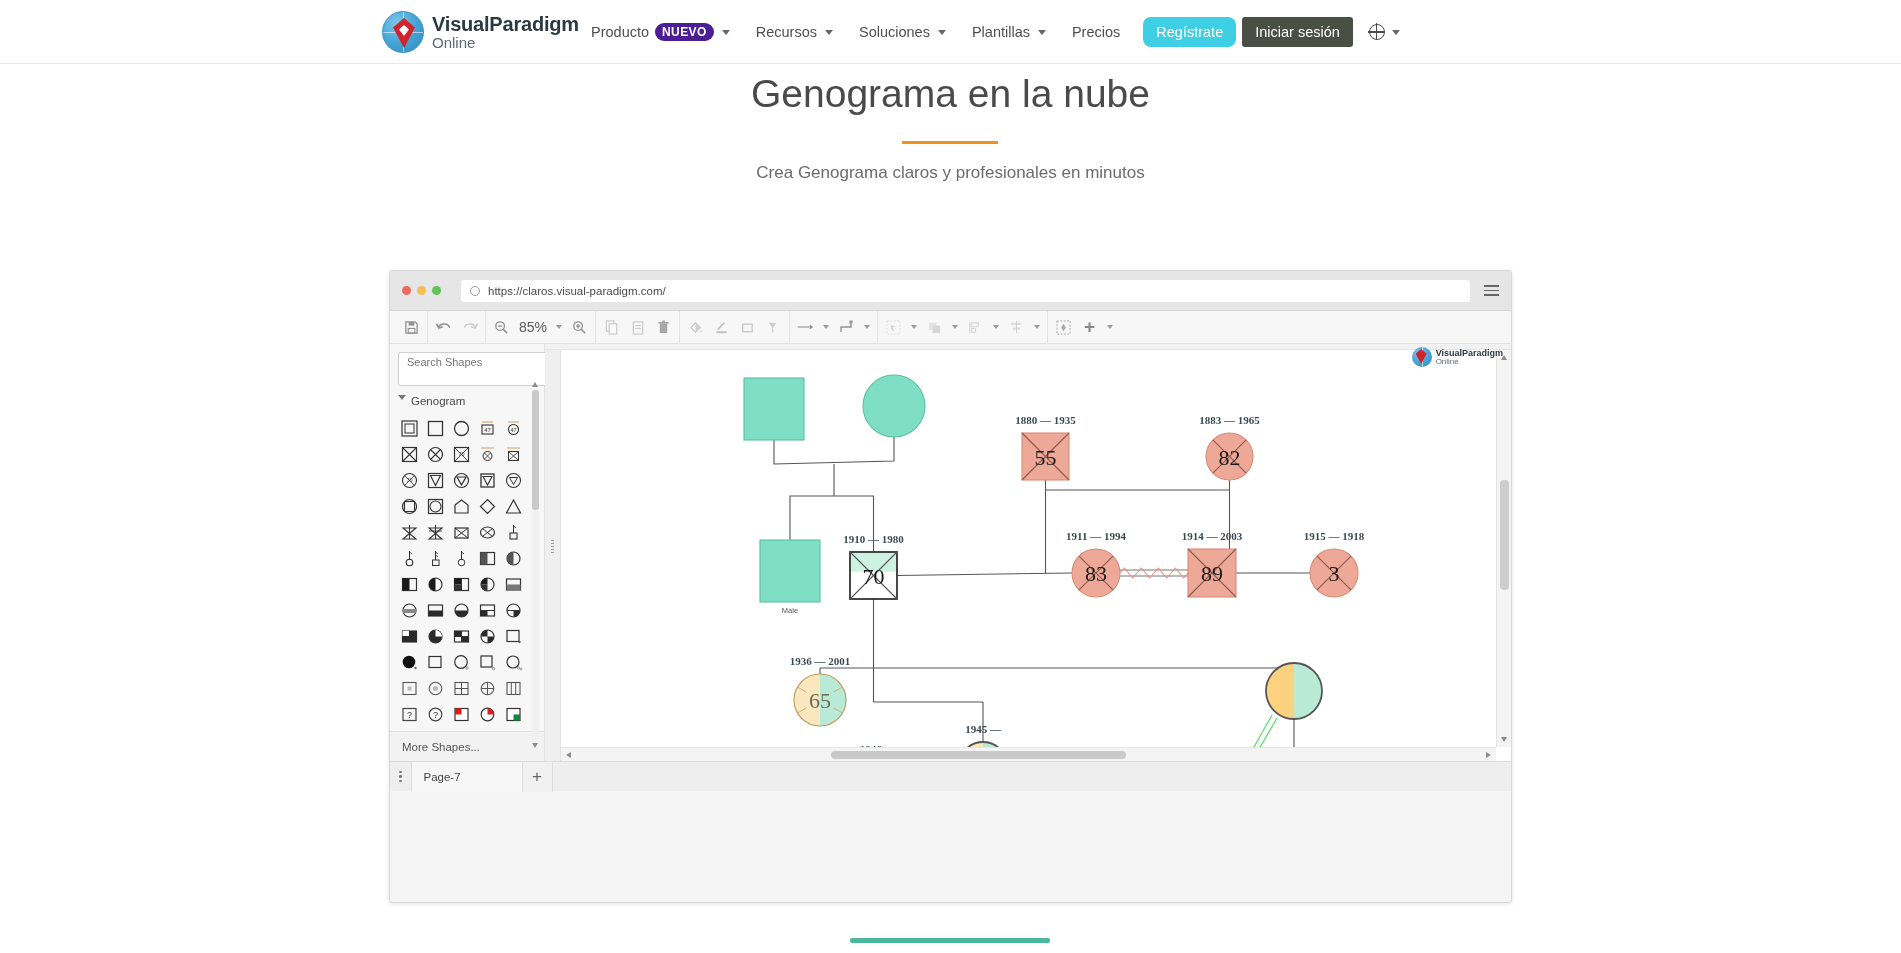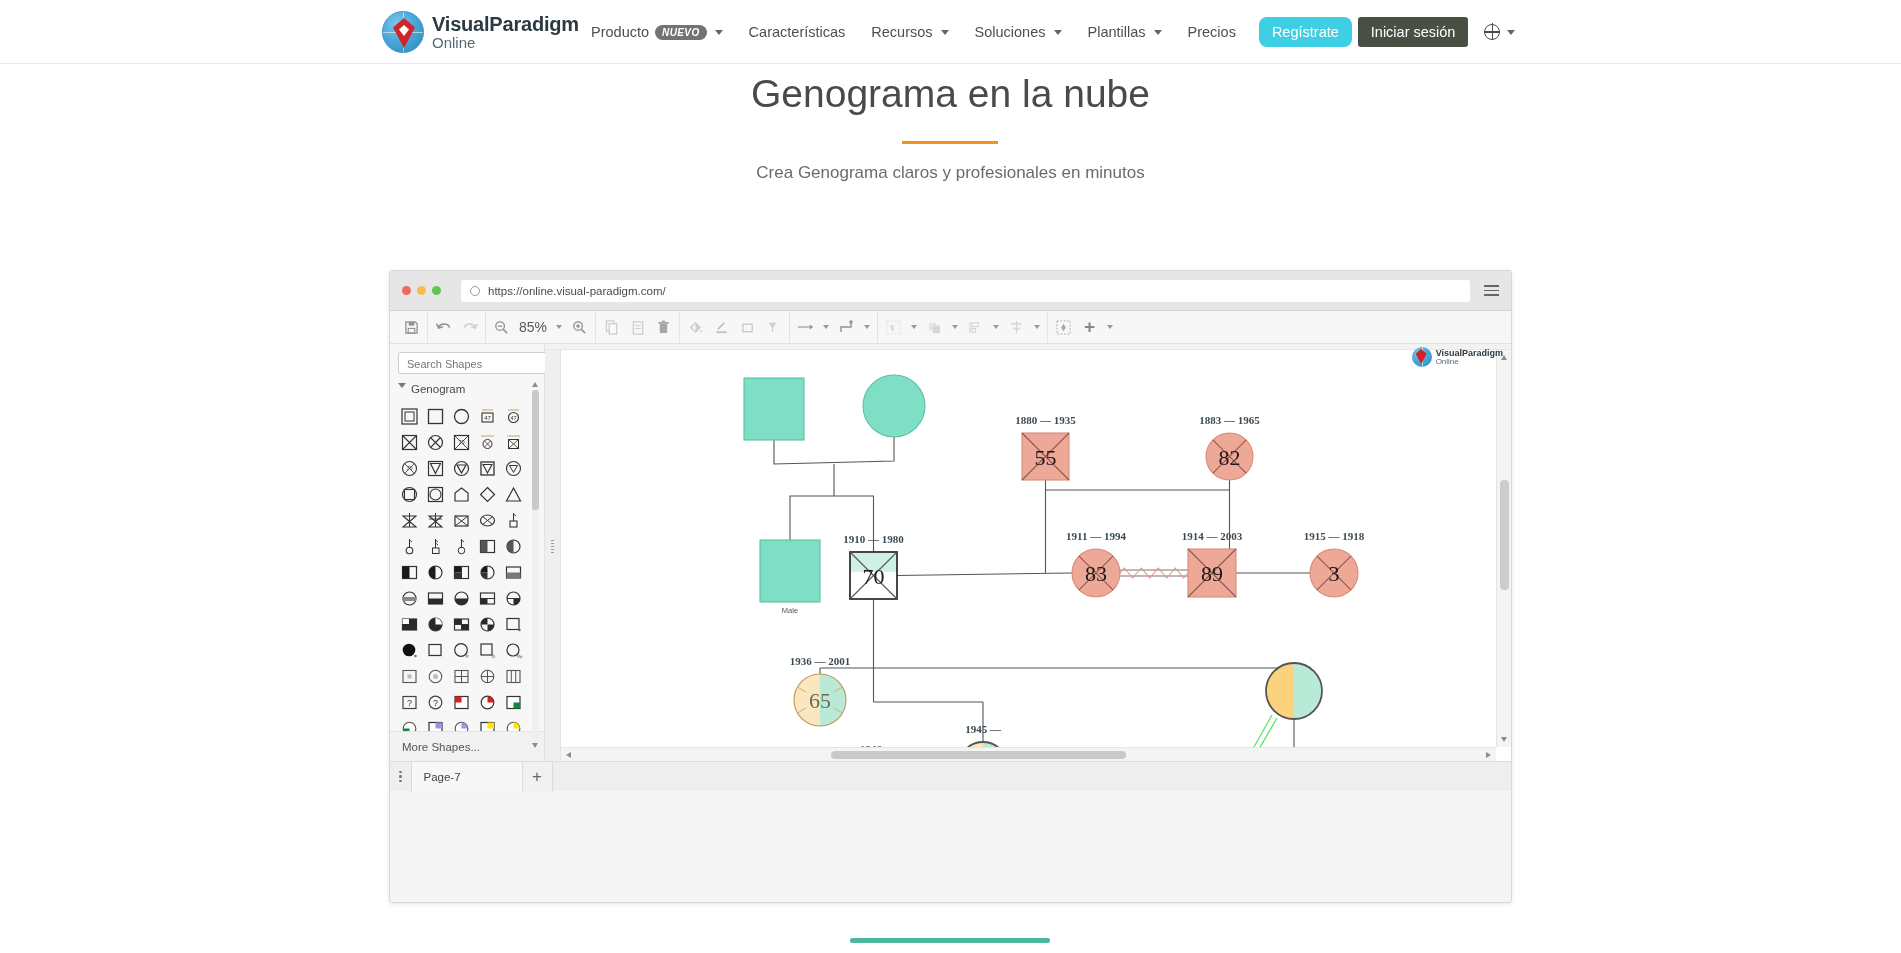--- a/index.html
+++ b/index.html
@@ -58,22 +58,22 @@
   .navlinks {
     position: absolute; left: 578px; top: 0;
     height: 64px; display: flex; align-items: center; gap: 0;
   }
   .navitem {
     font-size: 14.5px; color: #4f4f4f; padding: 4px 13px;
     display: flex; align-items: center; gap: 6px; cursor: pointer;
     height: 64px;
   }
   .badge-new {
-    background: #737373; color: #fff; font-size: 10px; font-weight: bold;
-    padding: 2px 7px; border-radius: 9px; letter-spacing: .4px; font-style: italic;
+    background: #4c1d95; color: #fff; font-size: 12px; font-weight: bold;
+    padding: 2px 7px; border-radius: 9px; letter-spacing: .4px;
   }
   .caret {
     width: 0; height: 0; border-left: 4px solid transparent;
     border-right: 4px solid transparent; border-top: 5px solid #666;
     display: inline-block; margin-left: 2px;
   }
   .btn-register {
     background: #3ecfe4; color: #fff; font-size: 14.5px;
     padding: 7px 13px; border-radius: 8px; cursor: pointer;
     margin-left: 10px;
@@ -162,21 +162,21 @@
   .workarea { display: flex; height: 417px; background: #fff; }
 
   
   .shapepanel {
     width: 155px; background: #f7f7f7; border-right: 1px solid #e2e2e2;
     display: flex; flex-direction: column; position: relative;
   }
   .search-row { padding: 8px 6px 6px 8px; display: flex; align-items: center; gap: 4px;}
   .search-box {
     flex: 1; height: 22px; background: #fff; border: 1px solid #cfcfcf;
-    border-radius: 2px; display: flex; align-items: flex-start; padding: 4px 6px;
+    border-radius: 2px; display: flex; align-items: flex-end; padding: 16px 6px;
   }
   .search-box input {
     border: none; outline: none; flex: 1; font-size: 11px; color: #666;
     font-family: "Liberation Sans", sans-serif; background: transparent;
   }
   .mag {
     width: 9px;height:9px;border:1.3px solid #8b8b8b;border-radius:50%;position:relative;
   }
   .mag::after{content:"";position:absolute;right:-4px;bottom:-3px;width:4.5px;height:1.3px;background:#8b8b8b;transform:rotate(45deg);}
   .kebab { display: flex; flex-direction: column; gap: 2px; cursor: pointer; padding: 0 2px;}
@@ -292,23 +292,20 @@
     </div>
   </div>
 
   <div class="navlinks">
     <div class="navitem">
       <span>Producto</span>
       <span class="badge-new">NUEVO</span>
       <span class="caret"></span>
     </div>
     <div class="navitem">
-      <span>Características</span>
-    </div>
-    <div class="navitem">
       <span>Recursos</span>
       <span class="caret"></span>
     </div>
     <div class="navitem">
       <span>Soluciones</span>
       <span class="caret"></span>
     </div>
     <div class="navitem">
       <span>Plantillas</span>
       <span class="caret"></span>
@@ -330,21 +327,21 @@
 <div class="hero-sub">Crea Genograma claros y profesionales en minutos</div>
 
 <div class="browser">
 
   <div class="chrome-bar">
     <div class="dot r"></div>
     <div class="dot y"></div>
     <div class="dot g"></div>
     <div class="urlbar">
       <div class="url-spinner"></div>
-      <div class="url-text">https://online.visual-paradigm.com/</div>
+      <div class="url-text">https://claros.visual-paradigm.com/</div>
     </div>
     <div class="hamburger">
       <span></span>
         <span></span>
         <span></span>
     </div>
   </div>
 
   <div class="toolbar">
     <div class="tb-grp">

